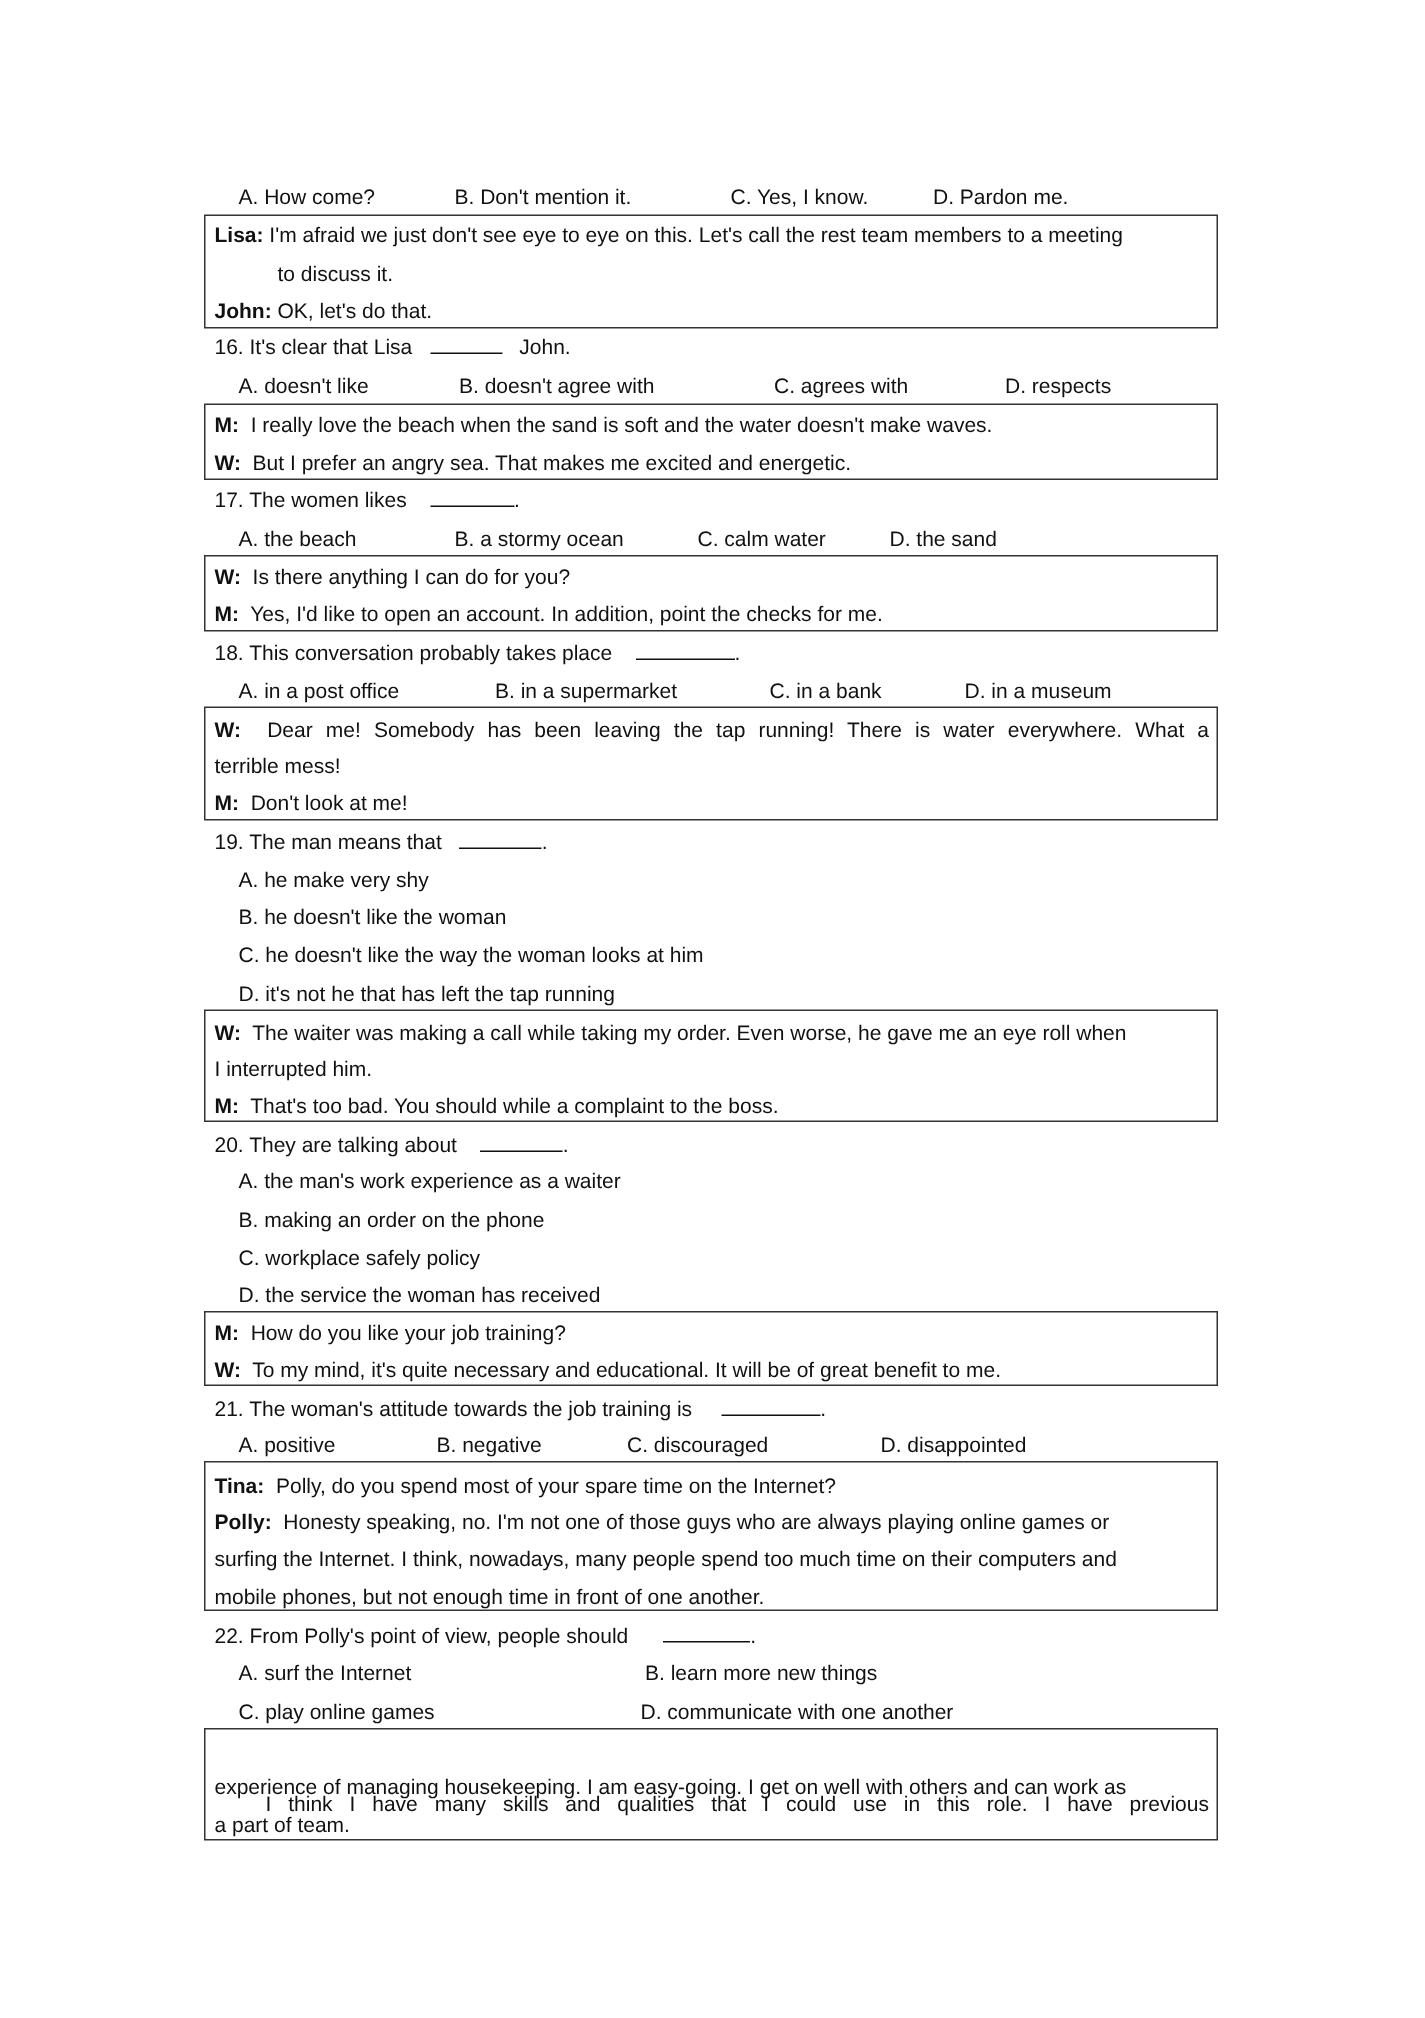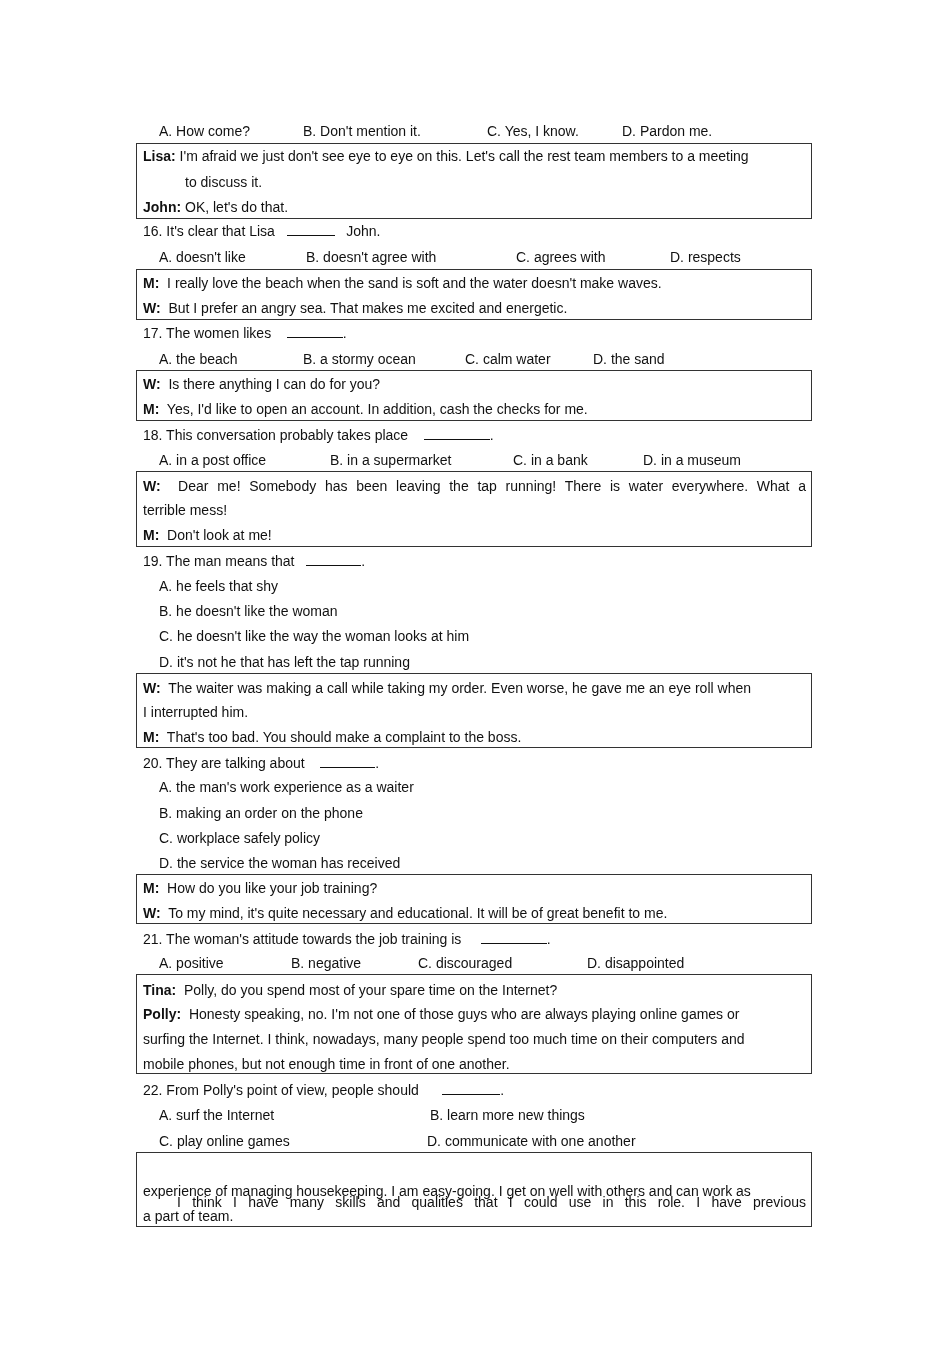--- a/index.html
+++ b/index.html
@@ -37,43 +37,43 @@
 <span class="line" style="left:143px; top:299px;"><span class="b">W:</span>&nbsp; <span>But I prefer an angry sea. That makes me excited and energetic.</span></span>
 
 <span class="line" style="left:143px; top:324px;"><span>17. The women likes</span>&nbsp;&nbsp;&nbsp;&nbsp;<span class="blank" style="width:56px;"></span><span>.</span></span>
 <span class="line" style="left:159px; top:350px;">A. the beach</span>
 <span class="line" style="left:303px; top:350px;">B. a stormy ocean</span>
 <span class="line" style="left:465px; top:350px;">C. calm water</span>
 <span class="line" style="left:593px; top:350px;">D. the sand</span>
 
 <div class="box" style="top:370px; height:51px;"></div>
 <span class="line" style="left:143px; top:375px;"><span class="b">W:</span>&nbsp; <span>Is there anything I can do for you?</span></span>
-<span class="line" style="left:143px; top:400px;"><span class="b">M:</span>&nbsp; <span>Yes, I'd like to open an account. In addition, cash the checks for me.</span></span>
+<span class="line" style="left:143px; top:400px;"><span class="b">M:</span>&nbsp; <span>Yes, I'd like to open an account. In addition, point the checks for me.</span></span>
 
 <span class="line" style="left:143px; top:426px;"><span>18. This conversation probably takes place</span>&nbsp;&nbsp;&nbsp;&nbsp;<span class="blank" style="width:66px;"></span><span>.</span></span>
 <span class="line" style="left:159px; top:451px;">A. in a post office</span>
 <span class="line" style="left:330px; top:451px;">B. in a supermarket</span>
 <span class="line" style="left:513px; top:451px;">C. in a bank</span>
 <span class="line" style="left:643px; top:451px;">D. in a museum</span>
 
 <div class="box" style="top:471px; height:76px;"></div>
 <div class="just" style="top:477px;"><span class="b">W:</span>&nbsp; <span>Dear me! Somebody has been leaving the tap running! There is water everywhere. What a</span></div>
 <span class="line" style="left:143px; top:501px;">terrible mess!</span>
 <span class="line" style="left:143px; top:526px;"><span class="b">M:</span>&nbsp; <span>Don't look at me!</span></span>
 
 <span class="line" style="left:143px; top:552px;"><span>19. The man means that</span>&nbsp;&nbsp;&nbsp;<span class="blank" style="width:55px;"></span><span>.</span></span>
-<span class="line" style="left:159px; top:577px;">A. he feels that shy</span>
+<span class="line" style="left:159px; top:577px;">A. he make very shy</span>
 <span class="line" style="left:159px; top:602px;">B. he doesn't like the woman</span>
 <span class="line" style="left:159px; top:627px;">C. he doesn't like the way the woman looks at him</span>
 <span class="line" style="left:159px; top:653px;">D. it's not he that has left the tap running</span>
 
 <div class="box" style="top:673px; height:75px;"></div>
 <span class="line" style="left:143px; top:679px;"><span class="b">W:</span>&nbsp; <span>The waiter was making a call while taking my order. Even worse, he gave me an eye roll when</span></span>
 <span class="line" style="left:143px; top:703px;">I interrupted him.</span>
-<span class="line" style="left:143px; top:728px;"><span class="b">M:</span>&nbsp; <span>That's too bad. You should make a complaint to the boss.</span></span>
+<span class="line" style="left:143px; top:728px;"><span class="b">M:</span>&nbsp; <span>That's too bad. You should while a complaint to the boss.</span></span>
 
 <span class="line" style="left:143px; top:754px;"><span>20. They are talking about</span>&nbsp;&nbsp;&nbsp;&nbsp;<span class="blank" style="width:55px;"></span><span>.</span></span>
 <span class="line" style="left:159px; top:778px;">A. the man's work experience as a waiter</span>
 <span class="line" style="left:159px; top:804px;">B. making an order on the phone</span>
 <span class="line" style="left:159px; top:829px;">C. workplace safely policy</span>
 <span class="line" style="left:159px; top:854px;">D. the service the woman has received</span>
 
 <div class="box" style="top:874px; height:50px;"></div>
 <span class="line" style="left:143px; top:879px;"><span class="b">M:</span>&nbsp; <span>How do you like your job training?</span></span>
 <span class="line" style="left:143px; top:904px;"><span class="b">W:</span>&nbsp; <span>To my mind, it's quite necessary and educational. It will be of great benefit to me.</span></span>

